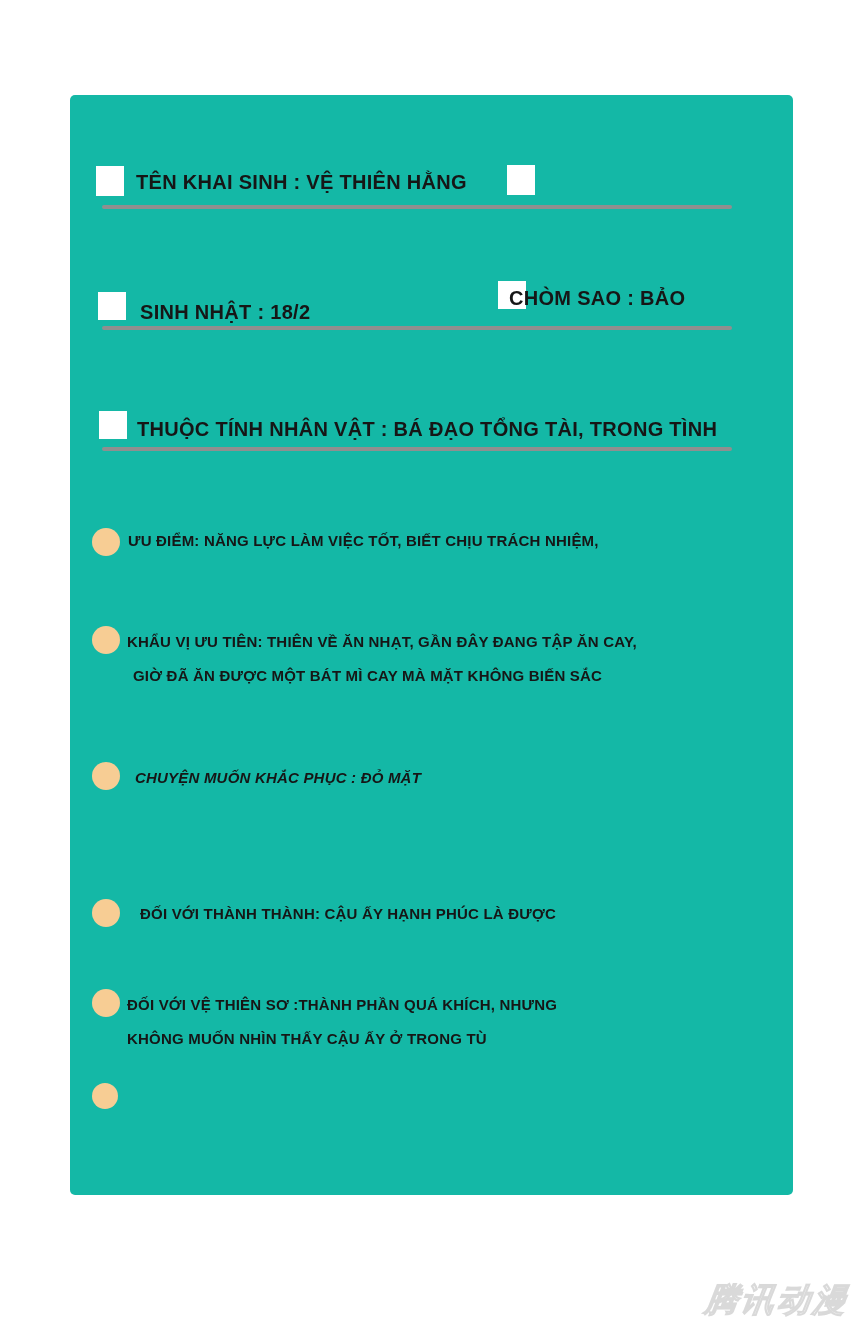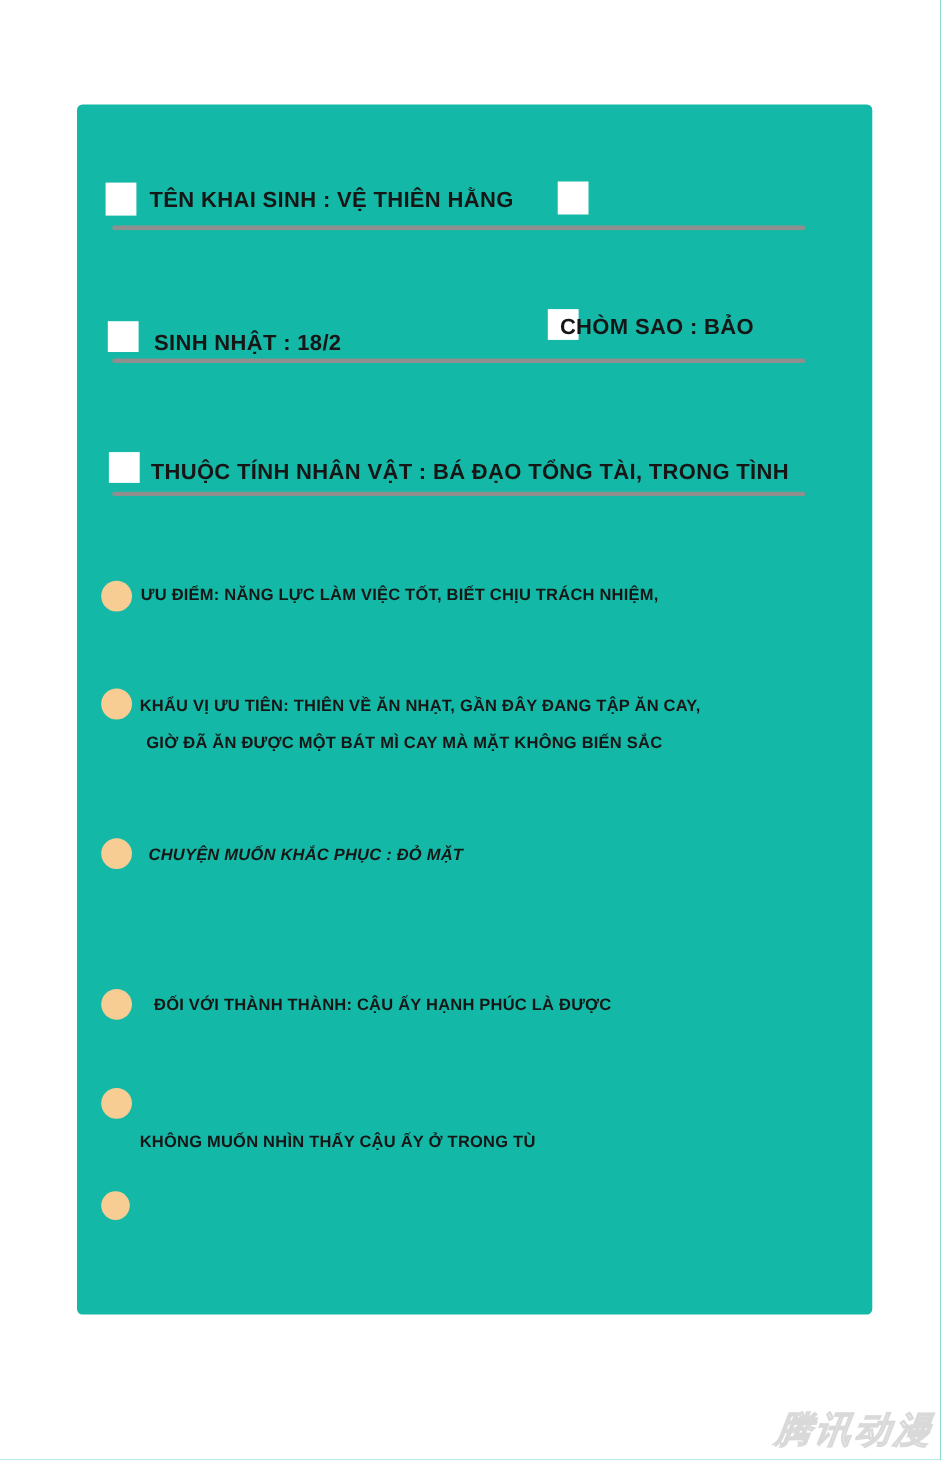--- a/index.html
+++ b/index.html
@@ -103,19 +103,20 @@
   <span class="trait-text" style="left:63px; top:569px;">GIỜ ĐÃ ĂN ĐƯỢC MỘT BÁT MÌ CAY MÀ MẶT KHÔNG BIẾN SẮC</span>
   <span class="trait-text" style="left:57px; top:535px;">KHẨU VỊ ƯU TIÊN: THIÊN VỀ ĂN NHẠT, GẦN ĐÂY ĐANG TẬP ĂN CAY,</span>
 
   <span class="bullet" style="left:22px; top:667px;"></span>
   <span class="trait-text" style="left:65px; top:671px;font-style:italic;">CHUYỆN MUỐN KHẮC PHỤC : ĐỎ MẶT</span>
 
   <span class="bullet" style="left:22px; top:804px;"></span>
   <span class="trait-text" style="left:60px; top:807px;margin-left:10px;">ĐỐI VỚI THÀNH THÀNH: CẬU ẤY HẠNH PHÚC LÀ ĐƯỢC</span>
 
   <span class="bullet" style="left:22px; top:894px;"></span>
+  <span class="trait-text" style="left:57px; top:898px;">ĐỐI VỚI VỆ THIÊN SƠ :THÀNH PHẦN QUÁ KHÍCH, NHƯNG</span>
   <span class="trait-text" style="left:57px; top:932px;">KHÔNG MUỐN NHÌN THẤY CẬU ẤY Ở TRONG TÙ</span>
 
   <span class="bullet" style="left:22px; top:988px; width:26px; height:26px;"></span>
 
 </div>
 
 <div class="watermark">腾讯动漫</div>
 
 </body></html>

